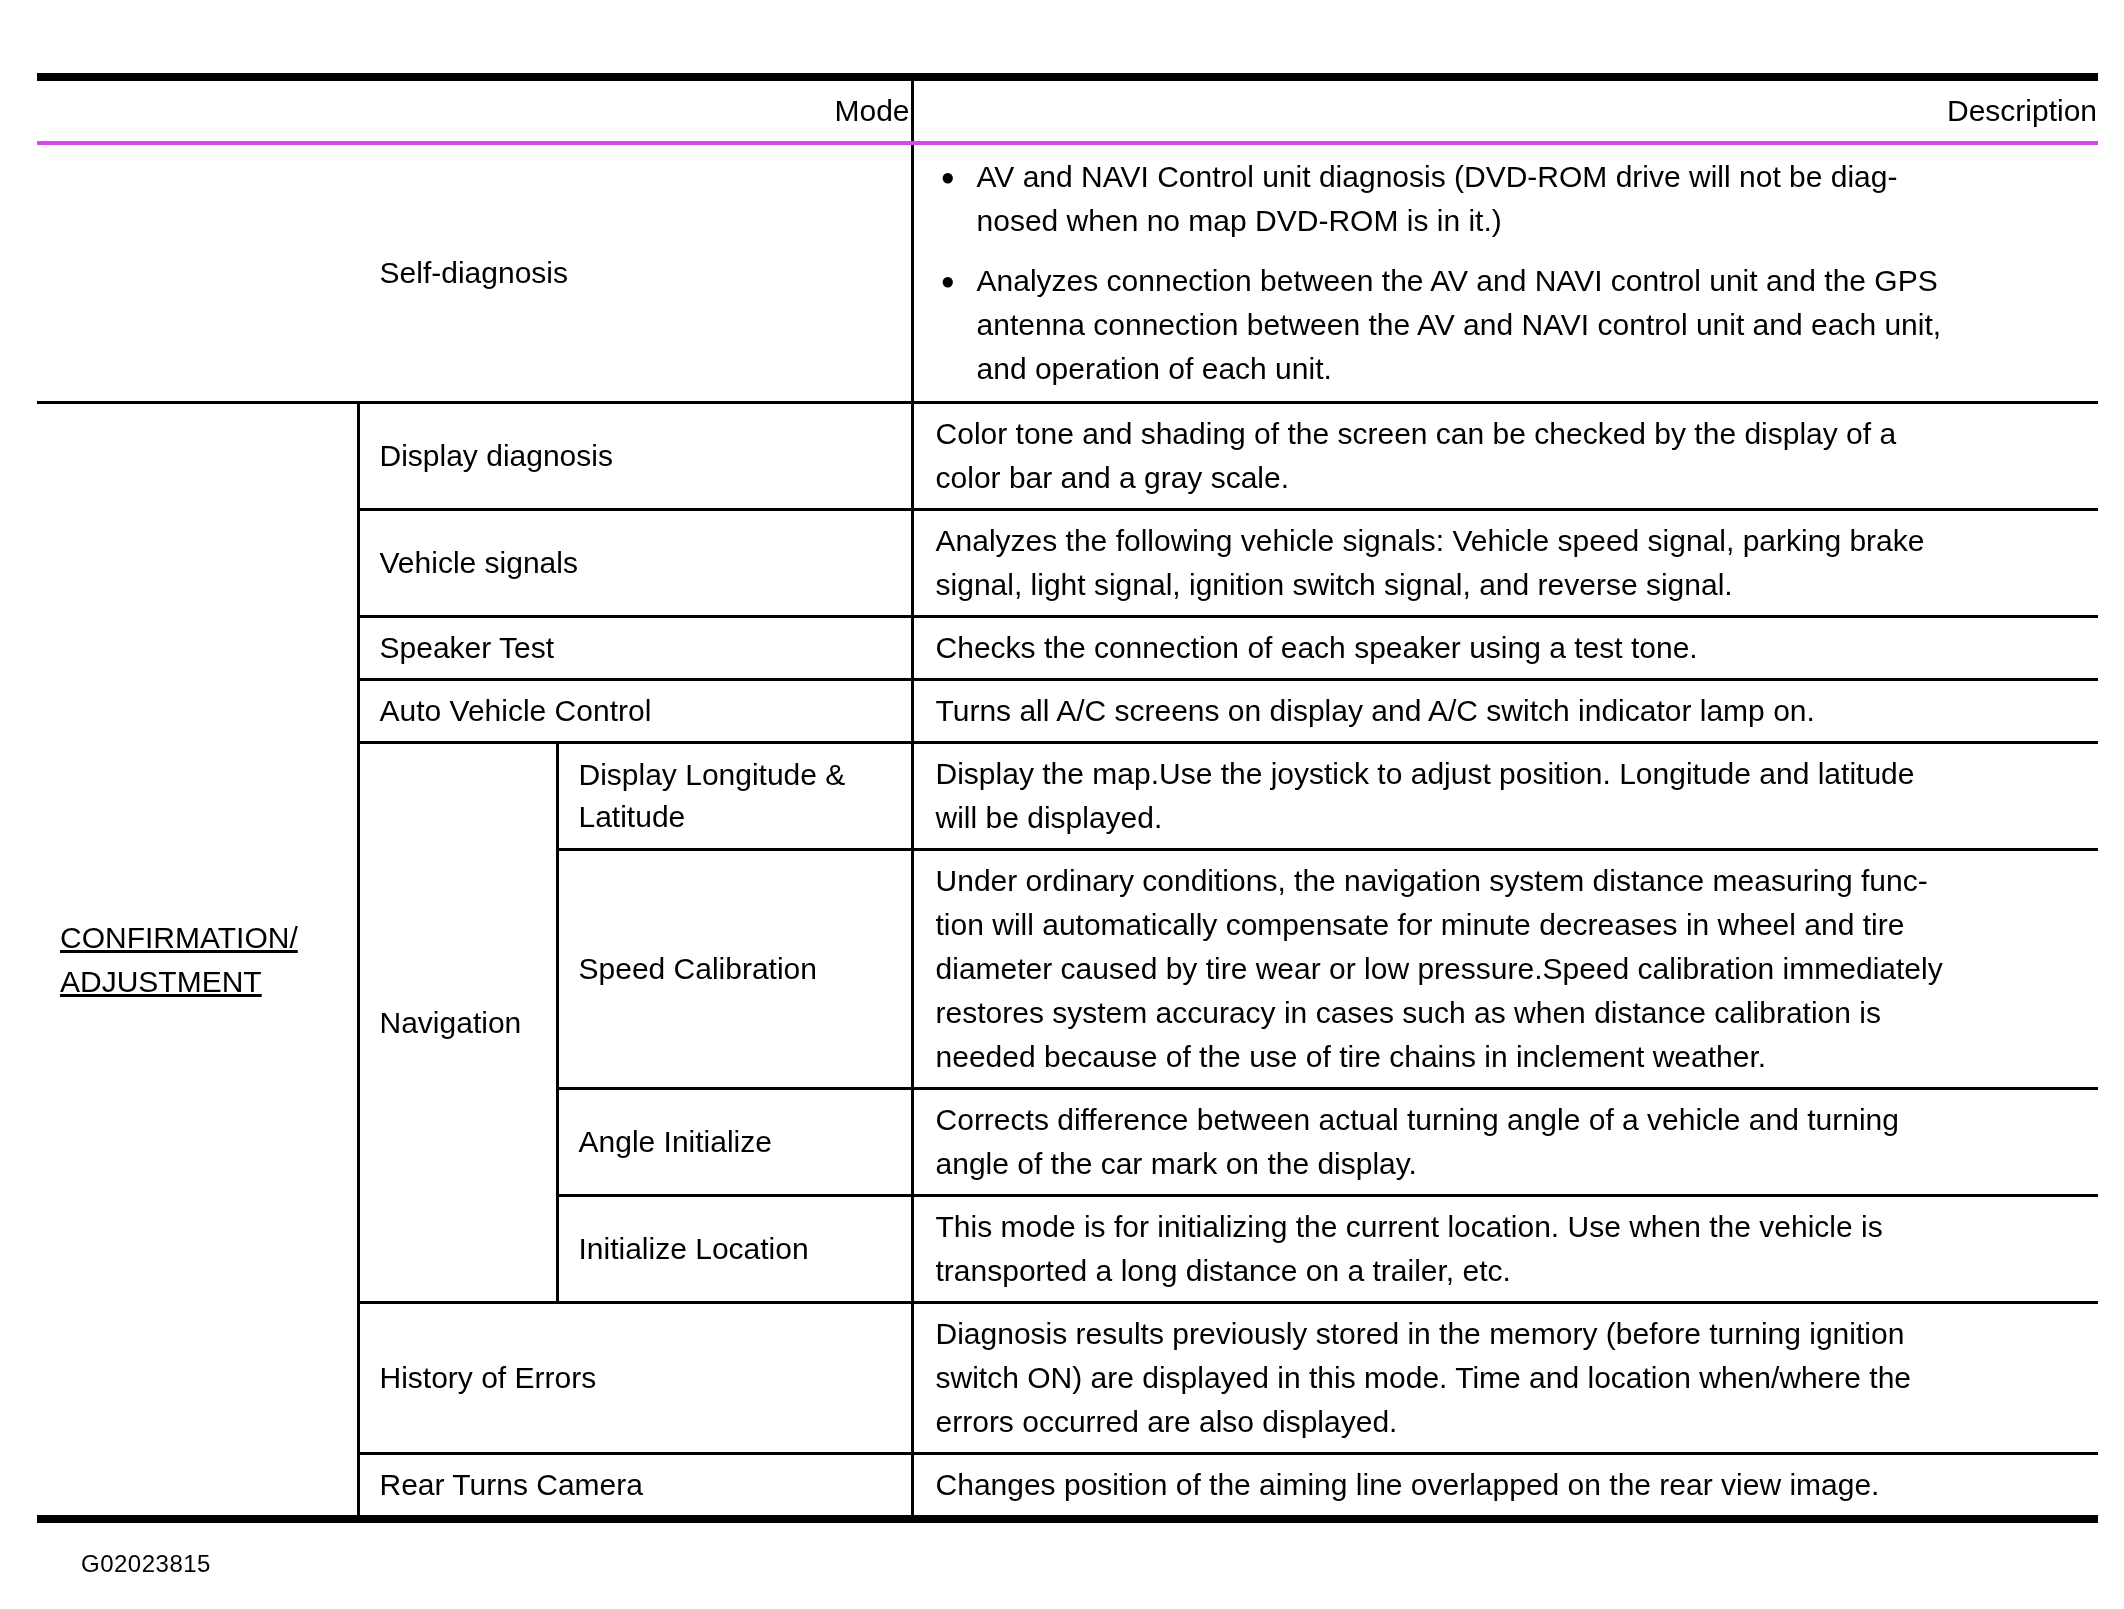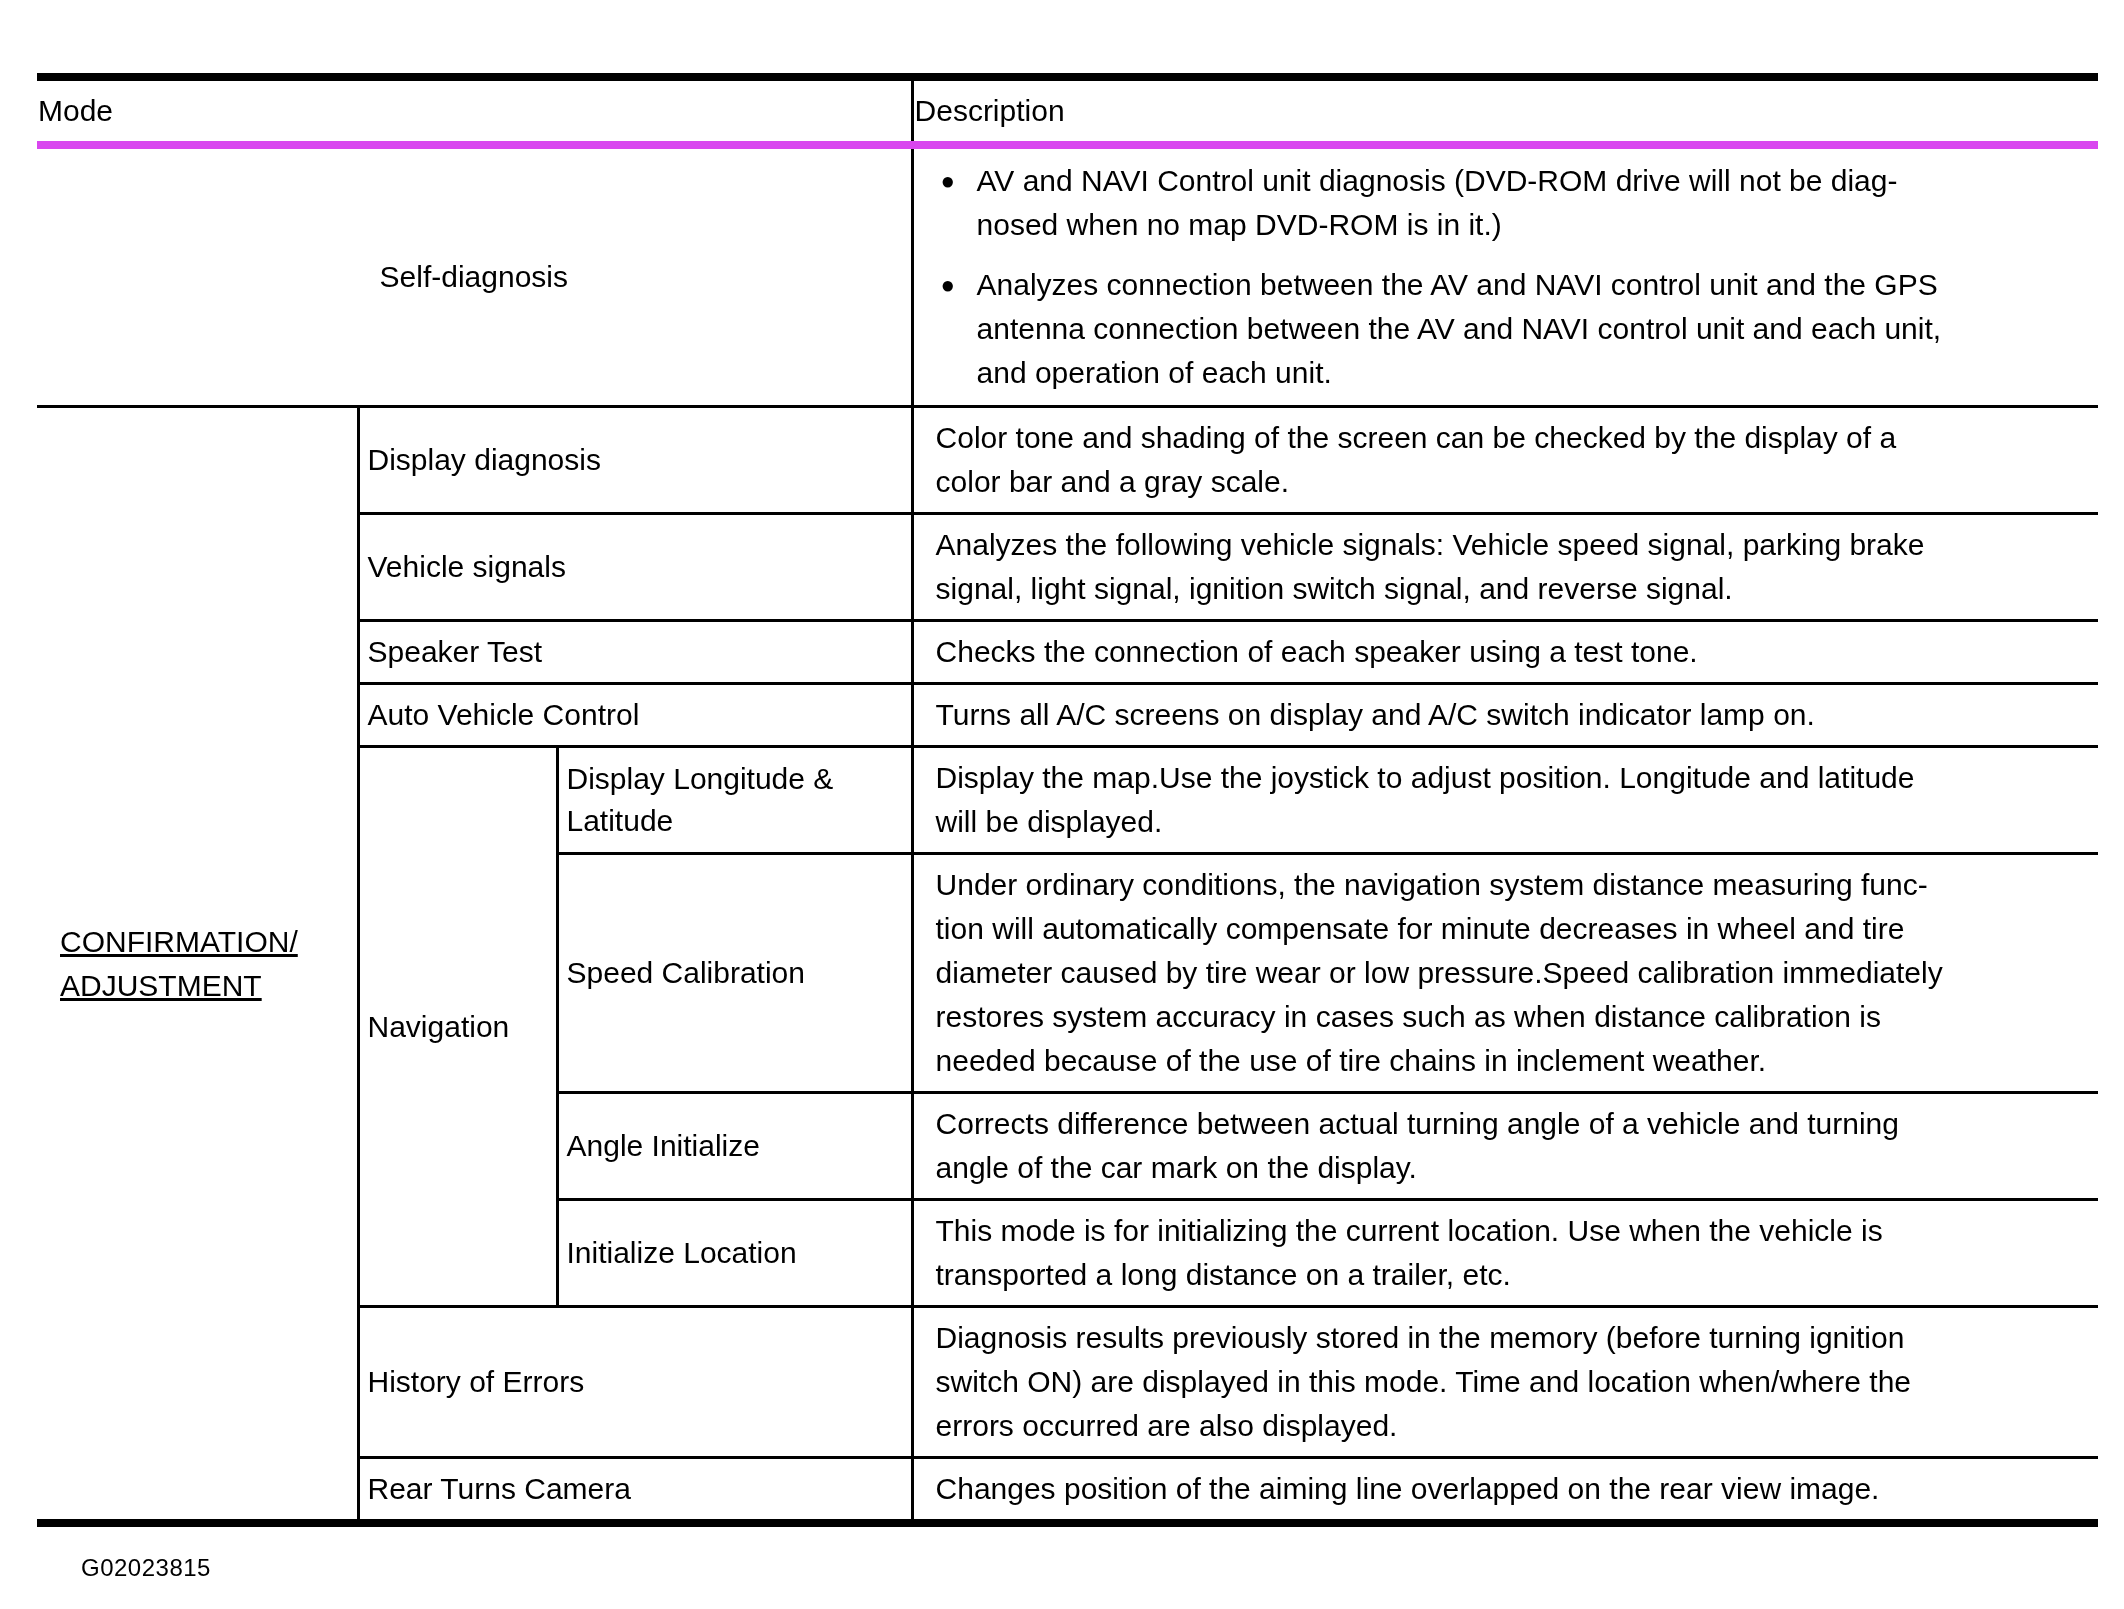--- a/index.html
+++ b/index.html
@@ -25,29 +25,29 @@
     border-bottom: 8px solid #000;
     border-left: hidden;
     border-right: hidden;
   }
   table.diag td {
     border: 3px solid #000;
     vertical-align: middle;
     font-size: 30px;
   }
   tr.header-row td {
-    border-bottom: 8px solid #d946ef;
-    text-align: left;
+    border-bottom: 4px solid #d946ef;
+    text-align: right;
     height: 58px;
   }
   td.center-cell {
     text-align: center;
   }
   td.mode-cell {
-    padding: 6px 12px 6px 8px;
+    padding: 6px 12px 6px 20px;
     line-height: 42px;
     white-space: pre-line;
   }
   td.group-cell {
     padding: 6px 10px 6px 23px;
     line-height: 44px;
     white-space: pre-line;
     text-decoration: underline;
   }
   td.desc-cell {

